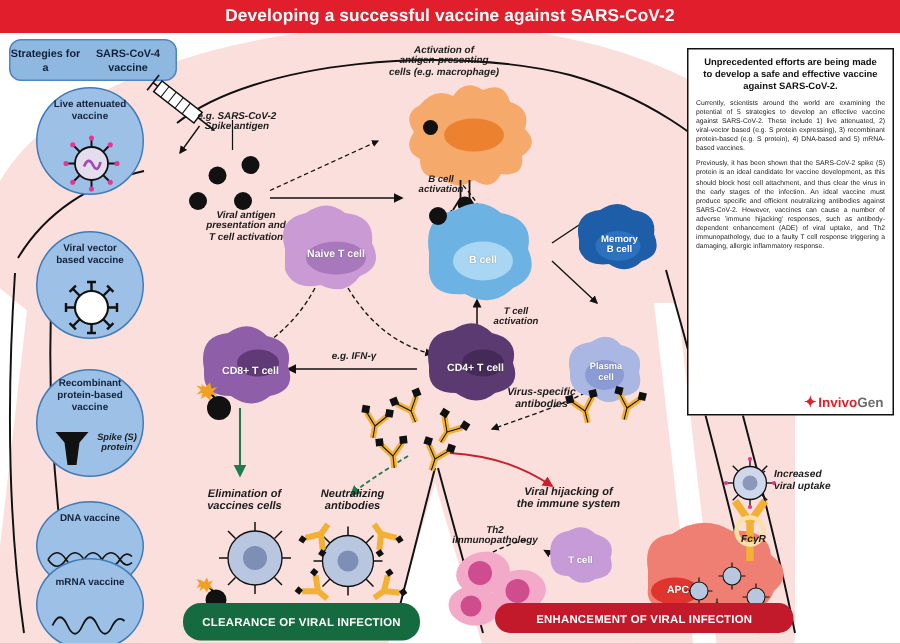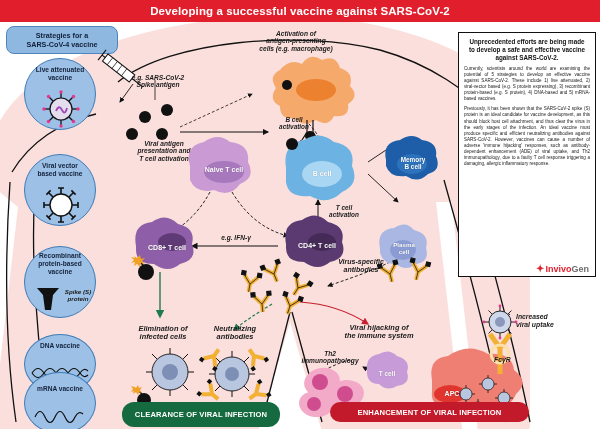--- a/index.html
+++ b/index.html
@@ -55,21 +55,21 @@
 
   
   .lbl { position:absolute; color:#1b1b1b; line-height:1.1;font-style:italic; }
   .lbl.b { font-weight:bold; }
   .ctr { text-align:center; }
 
   
   .strat-pill{
     position:absolute; left:6px; top:4px; width:112px; height:28px;
     background:#8fb8e0; border:1px solid #4f86c0; border-radius:8px;
-    display:flex; flex-direction:column; align-items:center; justify-content:center;
+    display:flex; flex-direction:row; align-items:center; justify-content:center;
     font-size:7.2px; font-weight:bold; color:#11203a; line-height:1.25; text-align:center;
   }
 
   
   .vac{
     position:absolute; border-radius:50%;
     background:#9cc0e6; border:1px solid #3f7cb8;
     display:flex; flex-direction:column; align-items:center;
     color:#14223c; text-align:center;
   }
@@ -458,21 +458,21 @@
         </g>
       </g>
     </svg>
     <div class="lbl ctr b" style="left:318px; top:236px; width:86px; font-size:7px;">
       <span>Virus-specific</span><br>
       <span>antibodies</span>
     </div>
 
     <div class="lbl ctr b" style="left:118px; top:303px; width:90px; font-size:7.4px;">
       <span>Elimination of</span><br>
-      <span>infected cells</span>
+      <span>vaccines cells</span>
     </div>
 
     <svg width="600" height="407">
 
       <g transform="translate(170,350)">
         <circle r="18" fill="#b9c6e0" stroke="#111" stroke-width=".9"></circle>
         <circle r="8" fill="#7d8fb5"></circle>
         <g stroke="#111" stroke-width="1">
           <line x1="0" y1="-18" x2="0" y2="-24"></line>
             <line x1="0" y1="18" x2="0" y2="24"></line>

